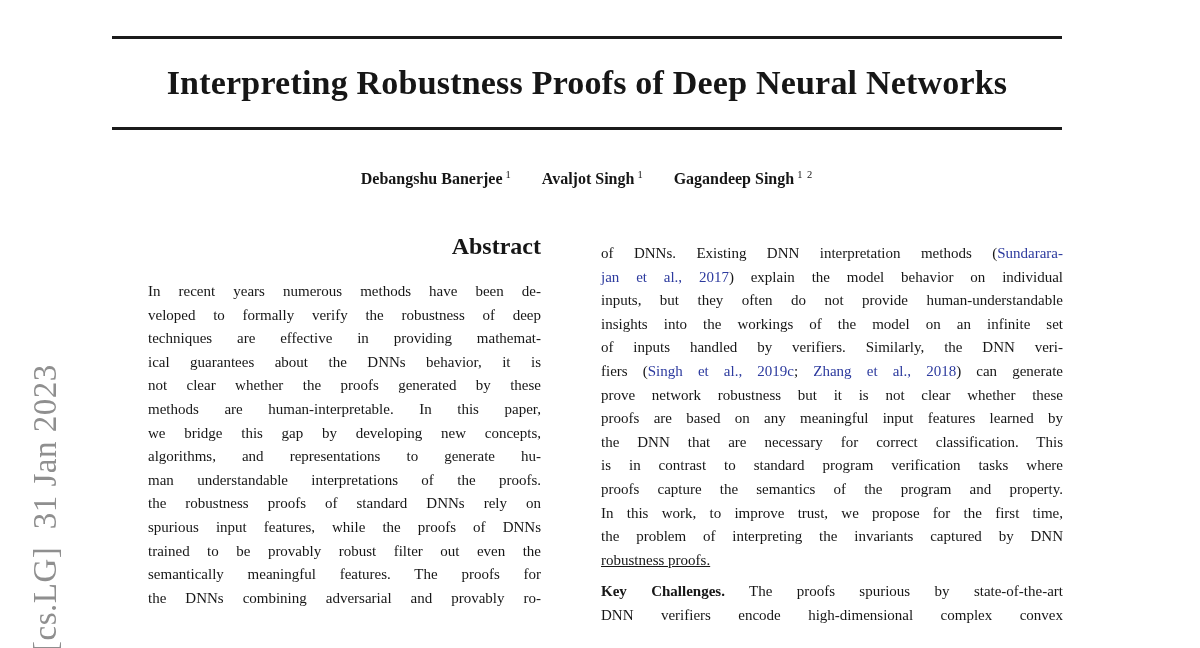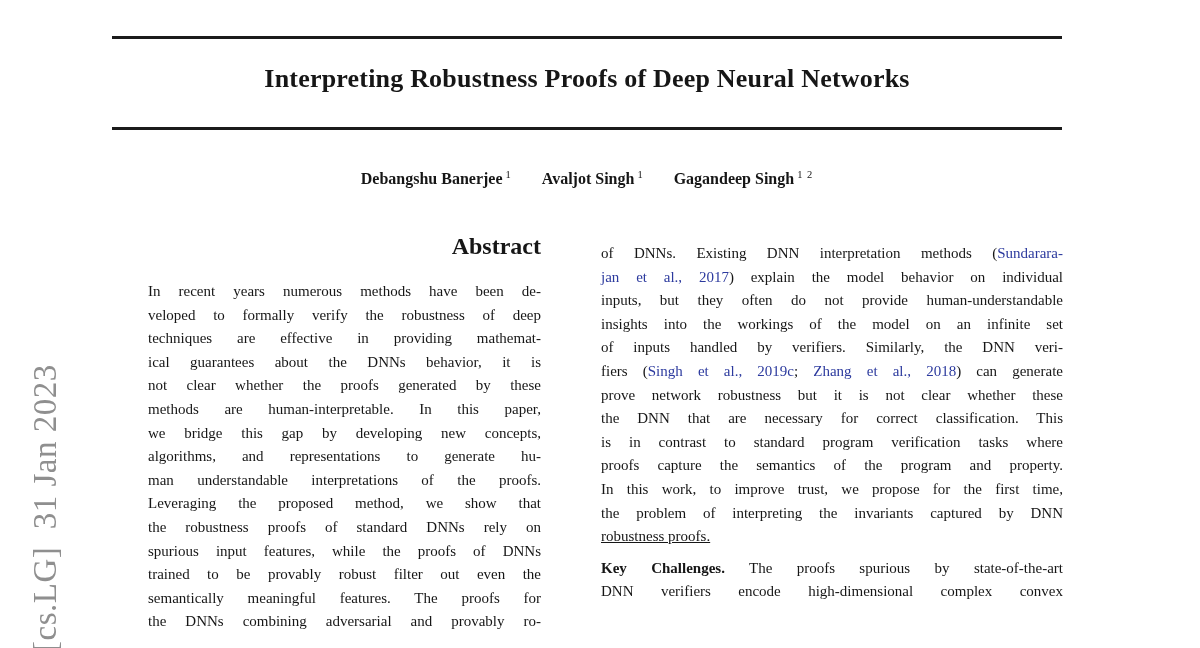--- a/index.html
+++ b/index.html
@@ -24,21 +24,21 @@
   }
   #rule-top { top: 36px; }
   #rule-mid { top: 127px; }
 
   #paper-title {
     position: absolute;
     left: 112px;
     width: 950px;
     top: 64px;
     text-align: center;
-    font-size: 26px;
+    font-size: 34px;
     font-weight: bold;
     letter-spacing: 0.2px;
   }
   #authors-line {
     position: absolute;
     left: 112px;
     width: 950px;
     top: 169px;
     text-align: center;
     font-size: 16px;
@@ -120,37 +120,37 @@
 <div id="abstract-body">
   <div class="line">In recent years numerous methods have been de-</div>
   <div class="line">veloped to formally verify the robustness of deep</div>
   <div class="line">techniques are effective in providing mathemat-</div>
   <div class="line">ical guarantees about the DNNs behavior, it is</div>
   <div class="line">not clear whether the proofs generated by these</div>
   <div class="line">methods are human-interpretable. In this paper,</div>
   <div class="line">we bridge this gap by developing new concepts,</div>
   <div class="line">algorithms, and representations to generate hu-</div>
   <div class="line">man understandable interpretations of the proofs.</div>
-  <div class="line">Leveraging the proposed method, we show that</div>
   <div class="line">the robustness proofs of standard DNNs rely on</div>
   <div class="line">spurious input features, while the proofs of DNNs</div>
   <div class="line">trained to be provably robust filter out even the</div>
   <div class="line">semantically meaningful features. The proofs for</div>
   <div class="line">the DNNs combining adversarial and provably ro-</div>
 </div>
 
 <div id="right-column">
   <div>
     <div class="line"><span>of DNNs. Existing DNN interpretation methods (</span><span class="cite">Sundarara-</span></div>
     <div class="line"><span class="cite">jan et al., 2017</span><span>) explain the model behavior on individual</span></div>
     <div class="line">inputs, but they often do not provide human-understandable</div>
     <div class="line">insights into the workings of the model on an infinite set</div>
     <div class="line">of inputs handled by verifiers. Similarly, the DNN veri-</div>
     <div class="line"><span>fiers (</span><span class="cite">Singh et al., 2019c</span><span>; </span><span class="cite">Zhang et al., 2018</span><span>) can generate</span></div>
     <div class="line">prove network robustness but it is not clear whether these</div>
+    <div class="line">proofs are based on any meaningful input features learned by</div>
     <div class="line">the DNN that are necessary for correct classification. This</div>
     <div class="line">is in contrast to standard program verification tasks where</div>
     <div class="line">proofs capture the semantics of the program and property.</div>
     <div class="line">In this work, to improve trust, we propose for the first time,</div>
     <div class="line">the problem of interpreting the invariants captured by DNN</div>
     <div class="line endpara">robustness proofs.</div>
   </div>
   <div id="para-key">
     <div class="line"><span class="runhead">Key Challenges.</span><span> The proofs spurious by state-of-the-art</span></div>
     <div class="line">DNN verifiers encode high-dimensional complex convex</div>

